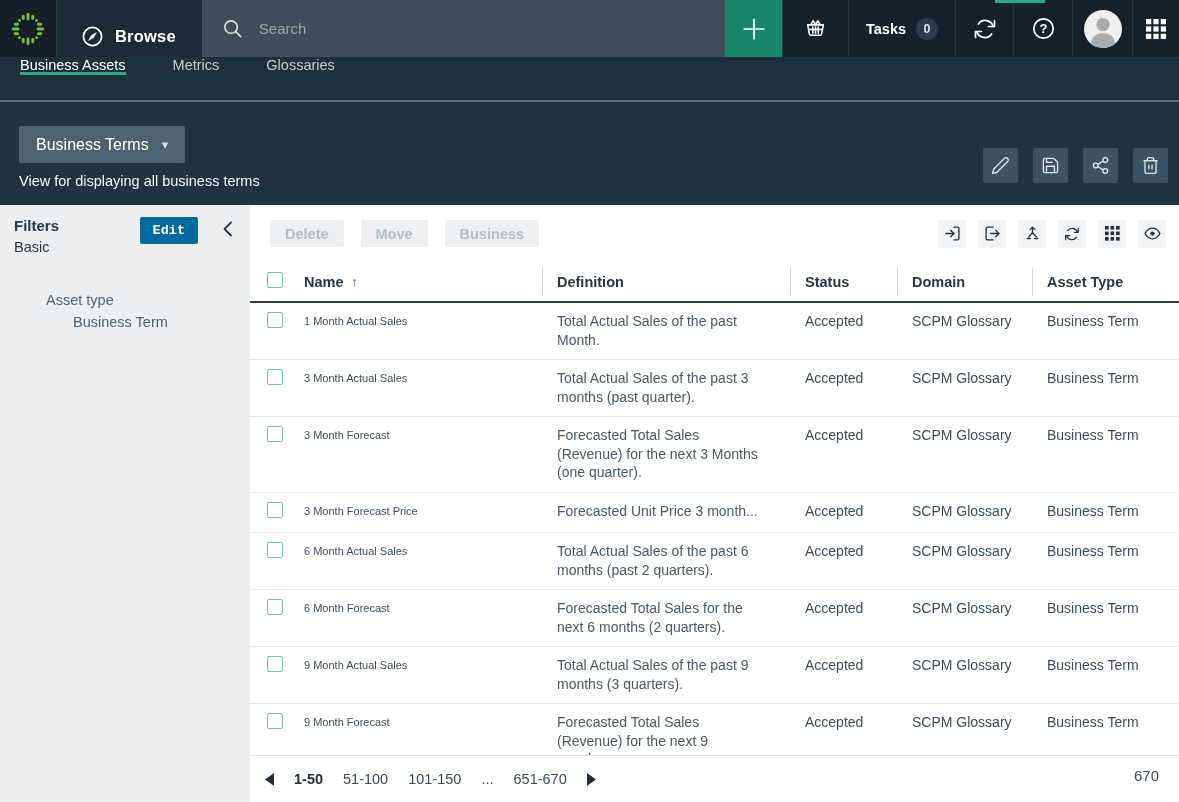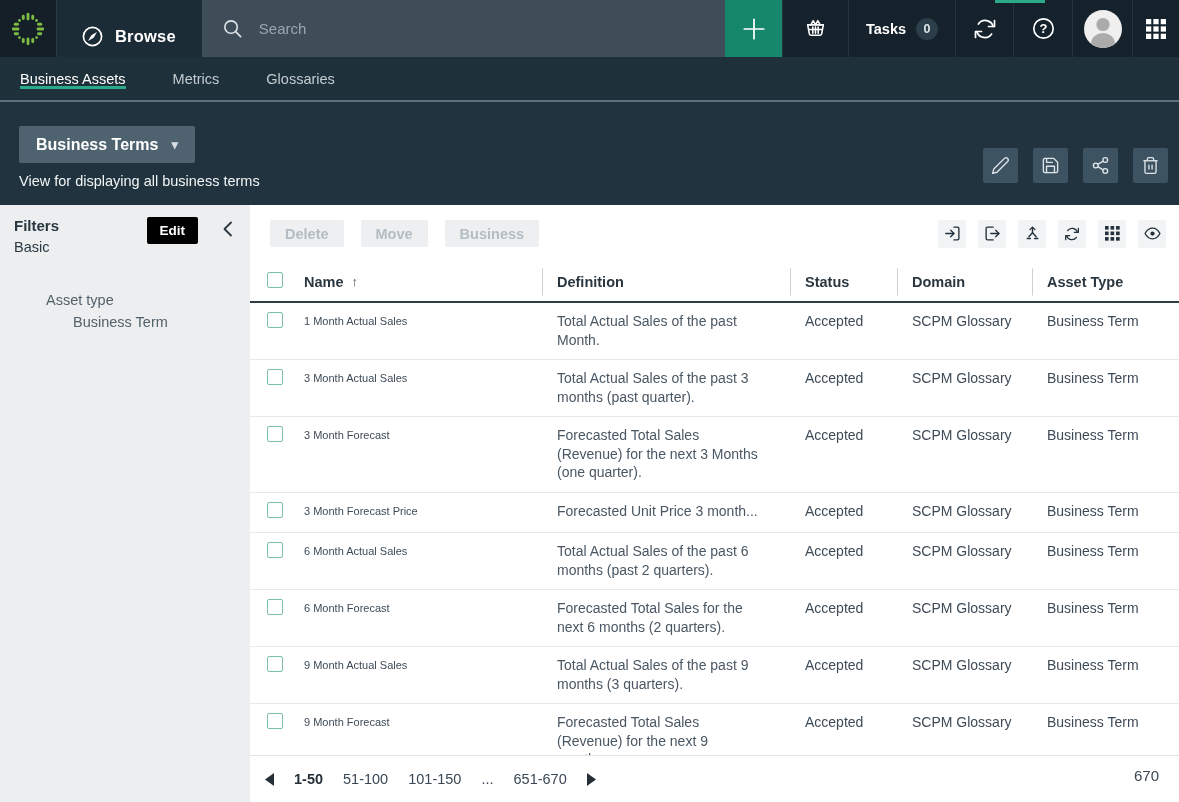--- a/index.html
+++ b/index.html
@@ -20,39 +20,39 @@
   .tasks-cell { width:107px; gap:10px; font-size:14.5px; font-weight:700; }
   .badge { width:22px; height:22px; border-radius:50%; background:#2C3E49; color:#DDE4E8; font-size:12.5px; font-weight:700; display:flex; align-items:center; justify-content:center; }
   .sync-cell { width:58px; }
   .help-cell { width:59px; }
   .avatar-cell { width:60px; }
   .waffle-cell { width:47px; }
   .avatar { width:38px; height:38px; border-radius:50%; background:#EFEFEF; overflow:hidden; display:block; }
   .top-indicator { position:absolute; top:0; left:995px; width:50px; height:3px; background:#2CA989; }
 
   
-  .tab-bar { height:45px; background:#1E3039; display:flex; align-items:center; gap:47px; padding-left:20px; border-bottom:2px solid #5F707A; }
+  .tab-bar { height:45px; background:#1E3039; display:flex; align-items:flex-start; gap:47px; padding-left:20px; border-bottom:2px solid #5F707A; }
   .tab { display:flex; align-items:center; color:#C3CCD1; font-size:14.5px; position:relative; cursor:pointer; }
   .tab.active { color:#FFFFFF; }
   .tab.active::after { content:""; position:absolute; left:0; right:0; bottom:-2px; height:3px; background:#2CA989; }
 
   
   .view-header { height:103px; background:#20333F; position:relative; padding-left:19px; color:#fff; }
-  .view-title-btn { margin-top:24px; height:37px; background:#4F626F; border:none; color:#fff; font-family:inherit; font-size:16px; font-weight:700; padding:16px 17px; display:inline-flex; align-items:center; gap:13px; border-radius:2px; cursor:pointer; }
+  .view-title-btn { margin-top:24px; height:37px; background:#4F626F; border:none; color:#fff; font-family:inherit; font-size:16px; font-weight:400; padding:16px 17px; display:inline-flex; align-items:center; gap:13px; border-radius:2px; cursor:pointer; }
   .caret-down { font-size:13px; color:#D7DEE2; line-height:1; }
   .view-desc { margin-top:10px; font-size:14.5px; color:#F2F5F6; }
   .view-actions { position:absolute; top:46px; right:11px; display:flex; gap:15px; }
   .va-btn { width:35px; height:35px; background:#3E5361; border:none; border-radius:2px; color:#DFE6EA; display:flex; align-items:center; justify-content:center; cursor:pointer; }
 
   
   .main { display:flex; height:597px; }
   .sidebar { width:250px; background:#ECEEEF; position:relative; flex:none; }
   .filters-label { font-size:15px; font-weight:700; color:#2A3740; padding:12px 0 0 14px; }
   .basic-label { font-size:14.5px; color:#2A3740; padding:5px 0 0 14px; }
-  .edit-btn { position:absolute; top:12px; right:52px; background:#000000; color:#fff; border:none; border-radius:2px; font-family:Liberation Sans, sans-serif; font-size:13.5px; font-weight:700; padding:6px 13px; cursor:pointer; }
+  .edit-btn { position:absolute; top:12px; right:52px; background:#0369a1; color:#fff; border:none; border-radius:2px; font-family:Liberation Mono, monospace; font-size:13.5px; font-weight:700; padding:6px 13px; cursor:pointer; }
   .collapse-btn { position:absolute; top:16px; right:17px; background:none; border:none; color:#2A3740; cursor:pointer; padding:0; }
   .filter-list { margin-top:37px; font-size:14.5px; }
   .filter-group { padding-left:46px; color:#52616B; margin-bottom:6px; cursor:pointer; }
   .filter-value { padding-left:73px; color:#52616B; cursor:pointer; }
 
   .content { flex:1; background:#fff; display:flex; flex-direction:column; min-width:0; }
 
   
   .toolbar { height:57px; display:flex; align-items:center; padding:0 13px 0 20px; gap:17px; flex:none; }
   .tbtn { height:27px; background:#EDEFF1; color:#B3BDC3; border:none; border-radius:2px; font-family:inherit; font-size:14.5px; font-weight:600; padding:0 15px; }

